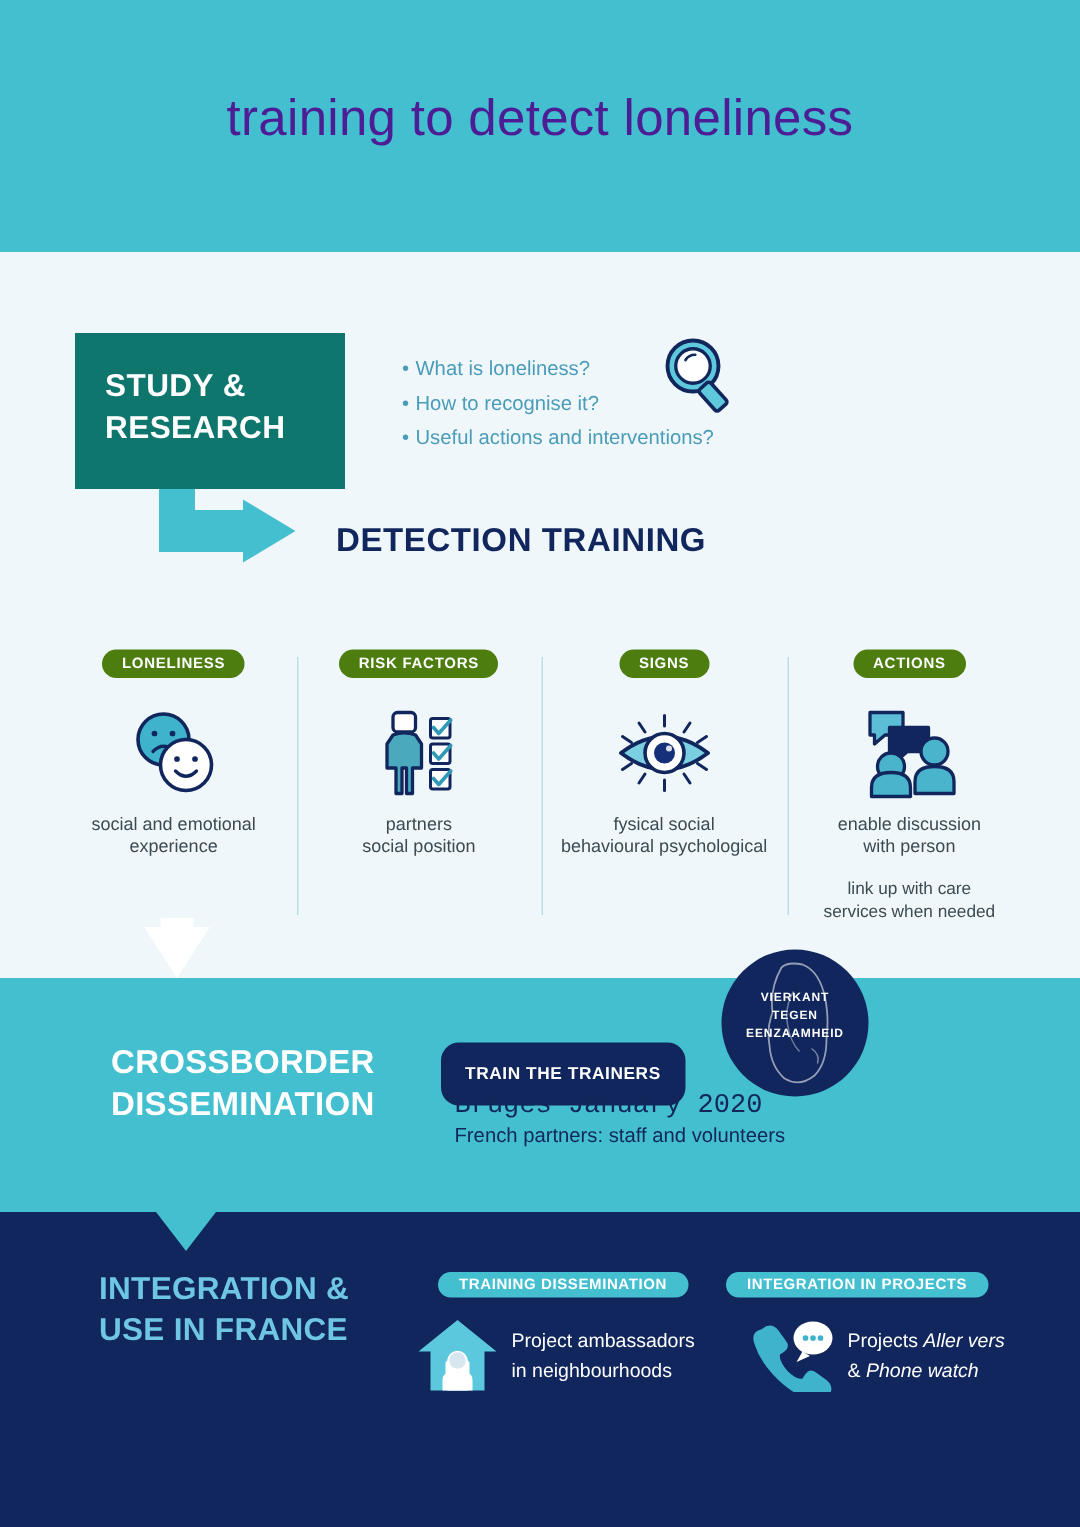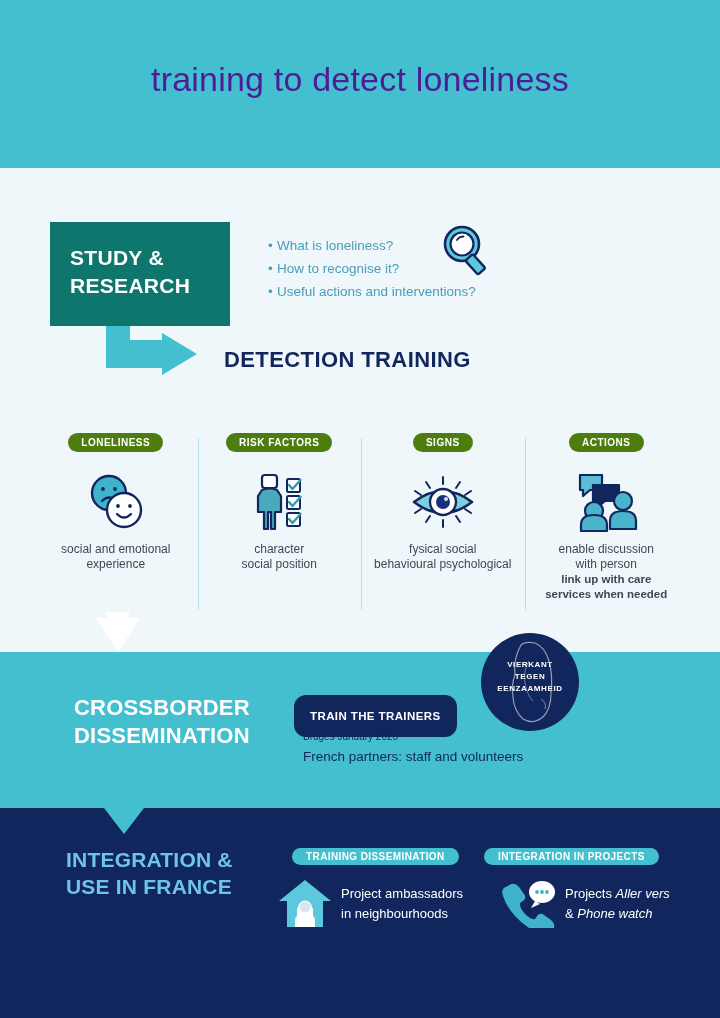--- a/index.html
+++ b/index.html
@@ -82,21 +82,21 @@
     padding:4px 13px 4px 13px;border-radius:11px;
   }
   .col-icon{
     height:72px;margin-top:14px;
     display:flex;align-items:center;justify-content:center;
   }
   .col-caption{
     color:#3c4a52;font-size:12px;line-height:15px;margin-top:4px;
   }
   .col-caption2{
-    color:#3c4a52;font-size:11.5px;line-height:15px;margin-top:0;font-weight:bold;
+    color:#3c4a52;font-size:11.5px;line-height:15px;margin-top:14px;
   }
 
   
   .band-teal{
     position:absolute;left:0;top:652px;width:720px;height:156px;
     background:#44bfd0;
   }
   .notch-white{
     position:absolute;left:96px;top:618px;
     width:0;height:0;
@@ -123,21 +123,21 @@
     letter-spacing:.2px;
   }
   .pill-navy{
     position:absolute;left:294px;top:695px;
     background:#11265c;color:#ffffff;
     font-size:11.5px;font-weight:700;letter-spacing:.4px;
     padding:15px 16px;border-radius:12px;white-space:nowrap;
   }
   .cb-line1{
     position:absolute;left:303px;top:727px;
-    color:#11265c;font-size:10px;line-height:20px;white-space:nowrap;
+    color:#11265c;font-size:18px;line-height:20px;white-space:nowrap;font-family:Liberation Mono, monospace;
   }
   .cb-line2{
     position:absolute;left:303px;top:747px;
     color:#11265c;font-size:13.5px;line-height:20px;white-space:nowrap;
   }
   .logo-badge{
     position:absolute;left:481px;top:633px;width:98px;height:98px;
     border-radius:50%;background:#11265c;overflow:hidden;
   }
   .logo-text{
@@ -244,21 +244,21 @@
           <path d="M19 19 q7.5 -3 15 0 l4 6 v16 h-6 v17 h-4 v-17 h-3 v17 h-4 v-17 h-6 v-16 z" fill="#4aa9bd" stroke="#11265c" stroke-width="2.2" stroke-linejoin="round"></path>
           <rect x="44" y="8" width="13" height="13" rx="1.5" fill="#ffffff" stroke="#11265c" stroke-width="2"></rect>
           <path d="M46 14 l3.5 4 l8 -9" fill="none" stroke="#2e9ab5" stroke-width="2.4" stroke-linecap="round" stroke-linejoin="round"></path>
           <rect x="44" y="25" width="13" height="13" rx="1.5" fill="#ffffff" stroke="#11265c" stroke-width="2"></rect>
           <path d="M46 31 l3.5 4 l8 -9" fill="none" stroke="#2e9ab5" stroke-width="2.4" stroke-linecap="round" stroke-linejoin="round"></path>
           <rect x="44" y="42" width="13" height="13" rx="1.5" fill="#ffffff" stroke="#11265c" stroke-width="2"></rect>
           <path d="M46 48 l3.5 4 l8 -9" fill="none" stroke="#2e9ab5" stroke-width="2.4" stroke-linecap="round" stroke-linejoin="round"></path>
         </svg>
       </div>
       <div class="col-caption">
-        <div>character</div>
+        <div>partners</div>
         <div>social position</div>
       </div>
     </div>
 
     <div class="col">
       <span class="pill">SIGNS</span>
       <div class="col-icon">
         <svg width="78" height="62" viewBox="0 0 78 62">
           <g stroke="#11265c" stroke-width="2" stroke-linecap="round">
             <line x1="39" y1="6" x2="39" y2="13"></line>

